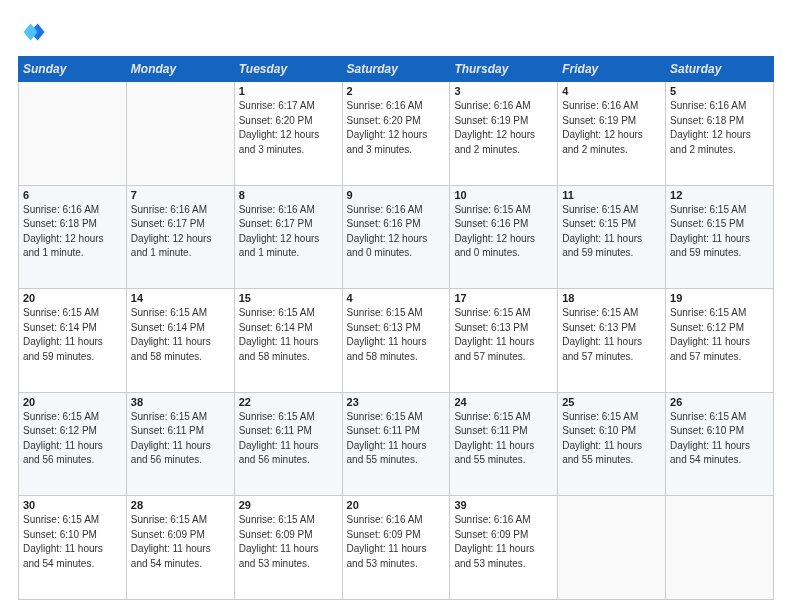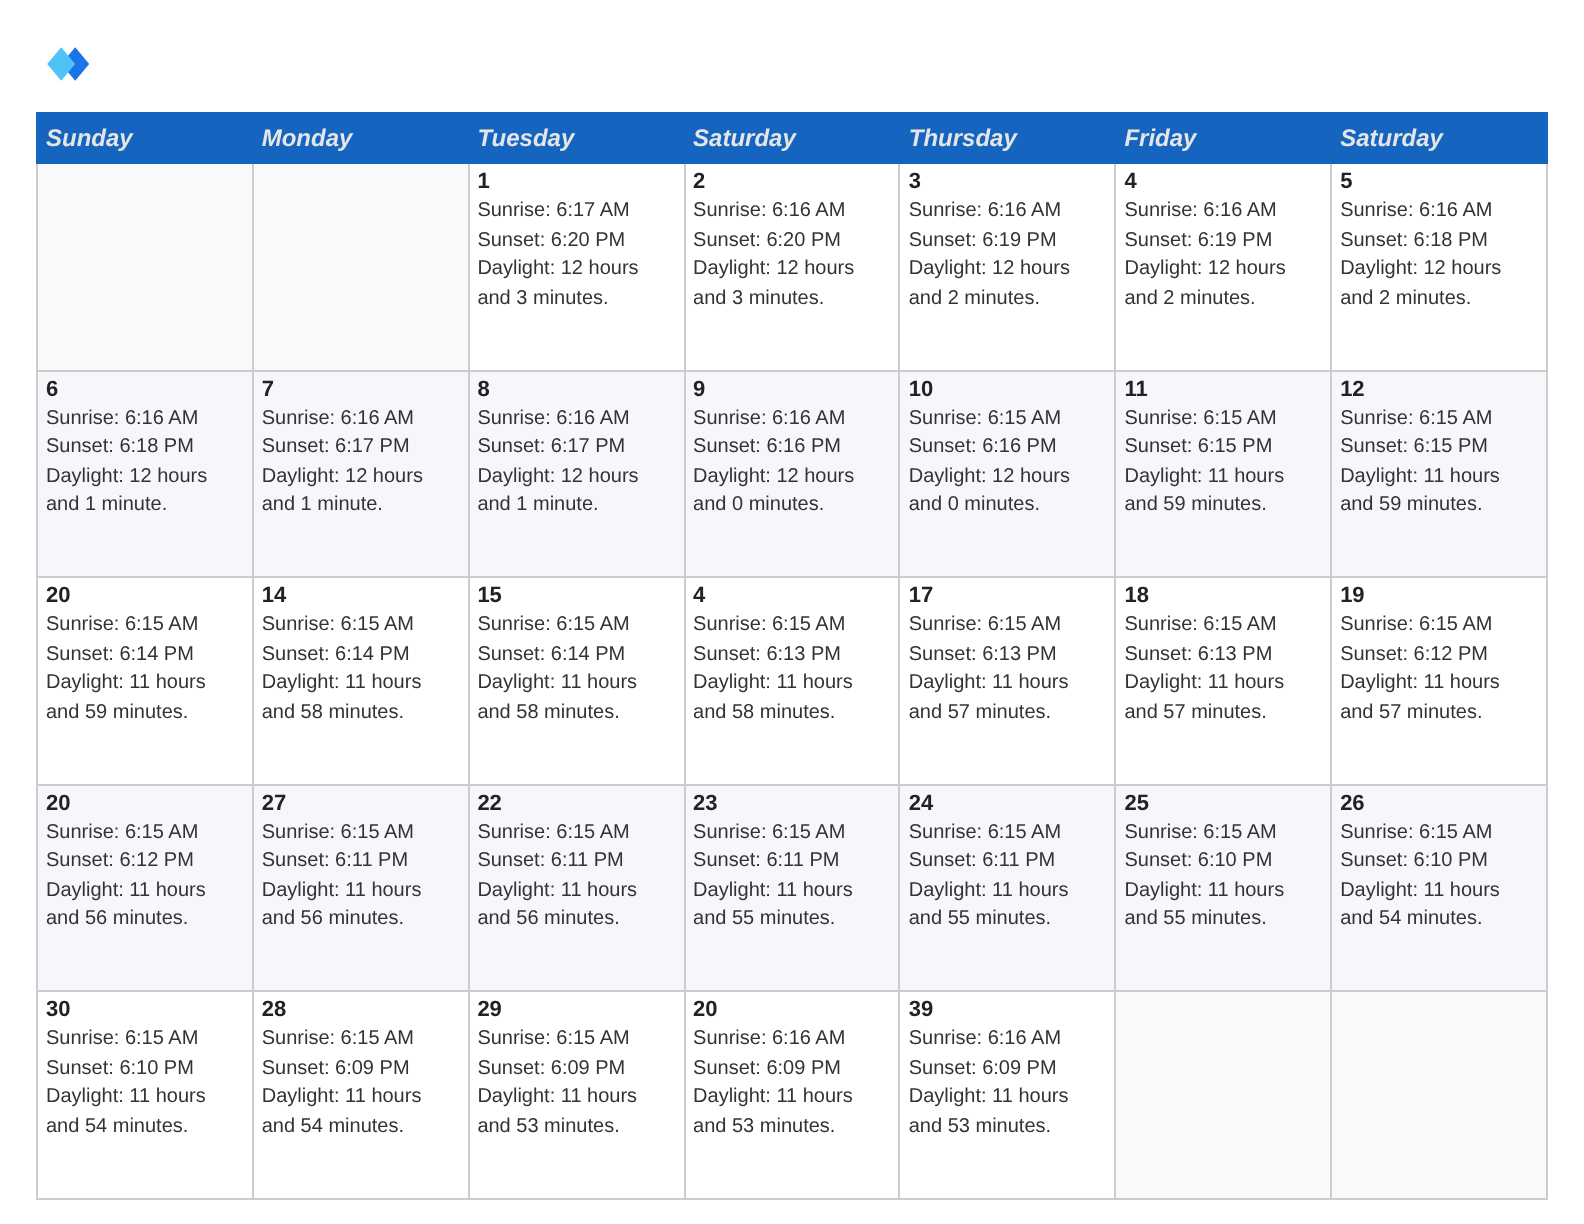--- a/index.html
+++ b/index.html
@@ -215,21 +215,21 @@
             <span class="day-num">19</span>
             <div class="day-info">Sunrise: 6:15 AM<br>Sunset: 6:12 PM<br>Daylight: 11 hours and 57 minutes.</div>
           </td>
         </tr>
         <tr>
           <td>
             <span class="day-num">20</span>
             <div class="day-info">Sunrise: 6:15 AM<br>Sunset: 6:12 PM<br>Daylight: 11 hours and 56 minutes.</div>
           </td>
           <td>
-            <span class="day-num">27</span>
+            <span class="day-num">38</span>
             <div class="day-info">Sunrise: 6:15 AM<br>Sunset: 6:11 PM<br>Daylight: 11 hours and 56 minutes.</div>
           </td>
           <td>
             <span class="day-num">22</span>
             <div class="day-info">Sunrise: 6:15 AM<br>Sunset: 6:11 PM<br>Daylight: 11 hours and 56 minutes.</div>
           </td>
           <td>
             <span class="day-num">23</span>
             <div class="day-info">Sunrise: 6:15 AM<br>Sunset: 6:11 PM<br>Daylight: 11 hours and 55 minutes.</div>
           </td>

